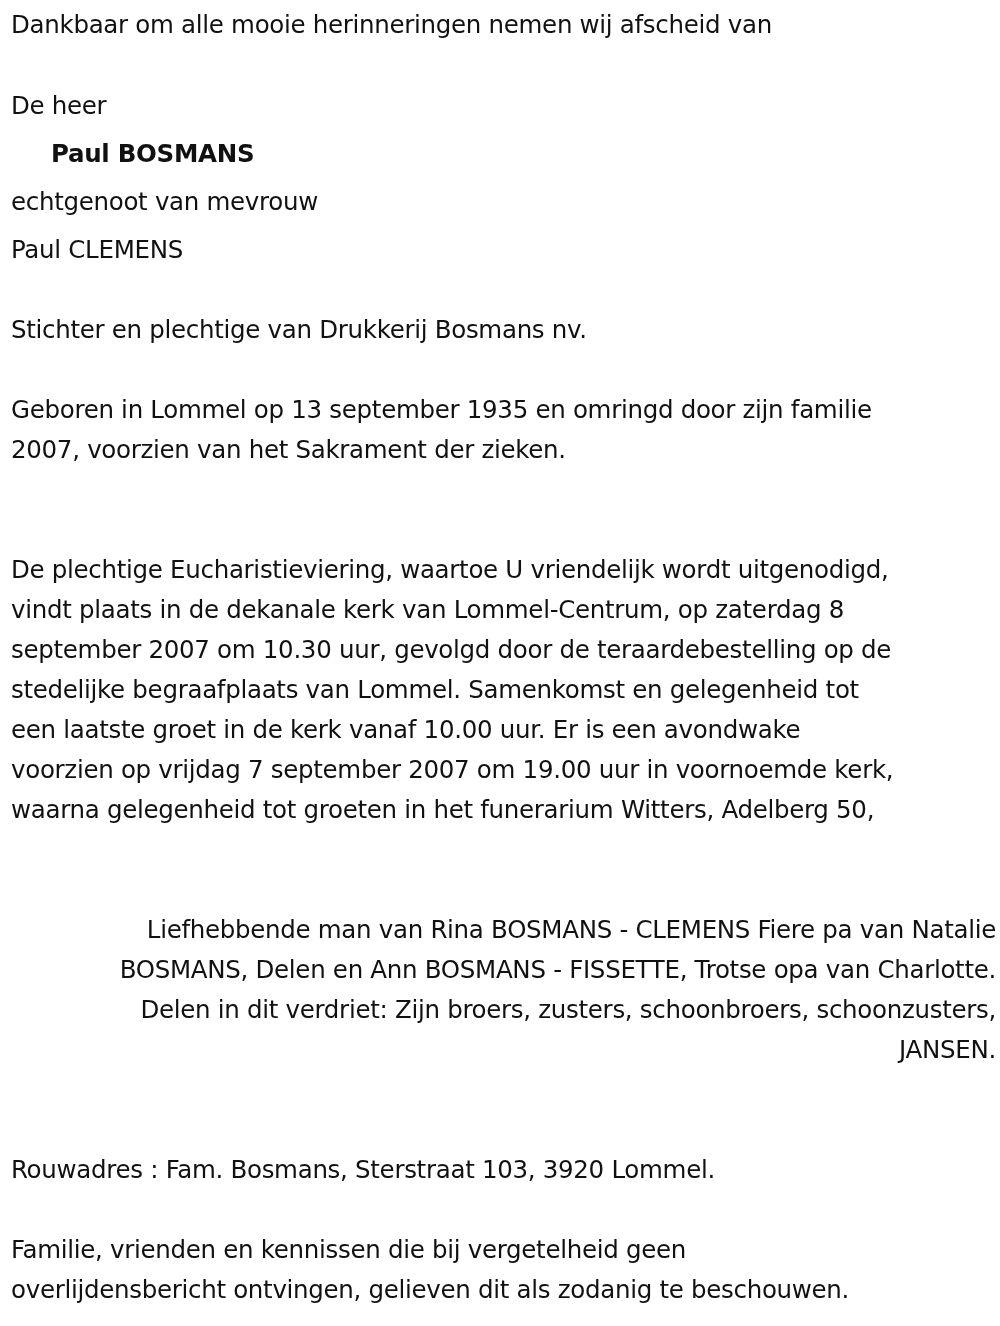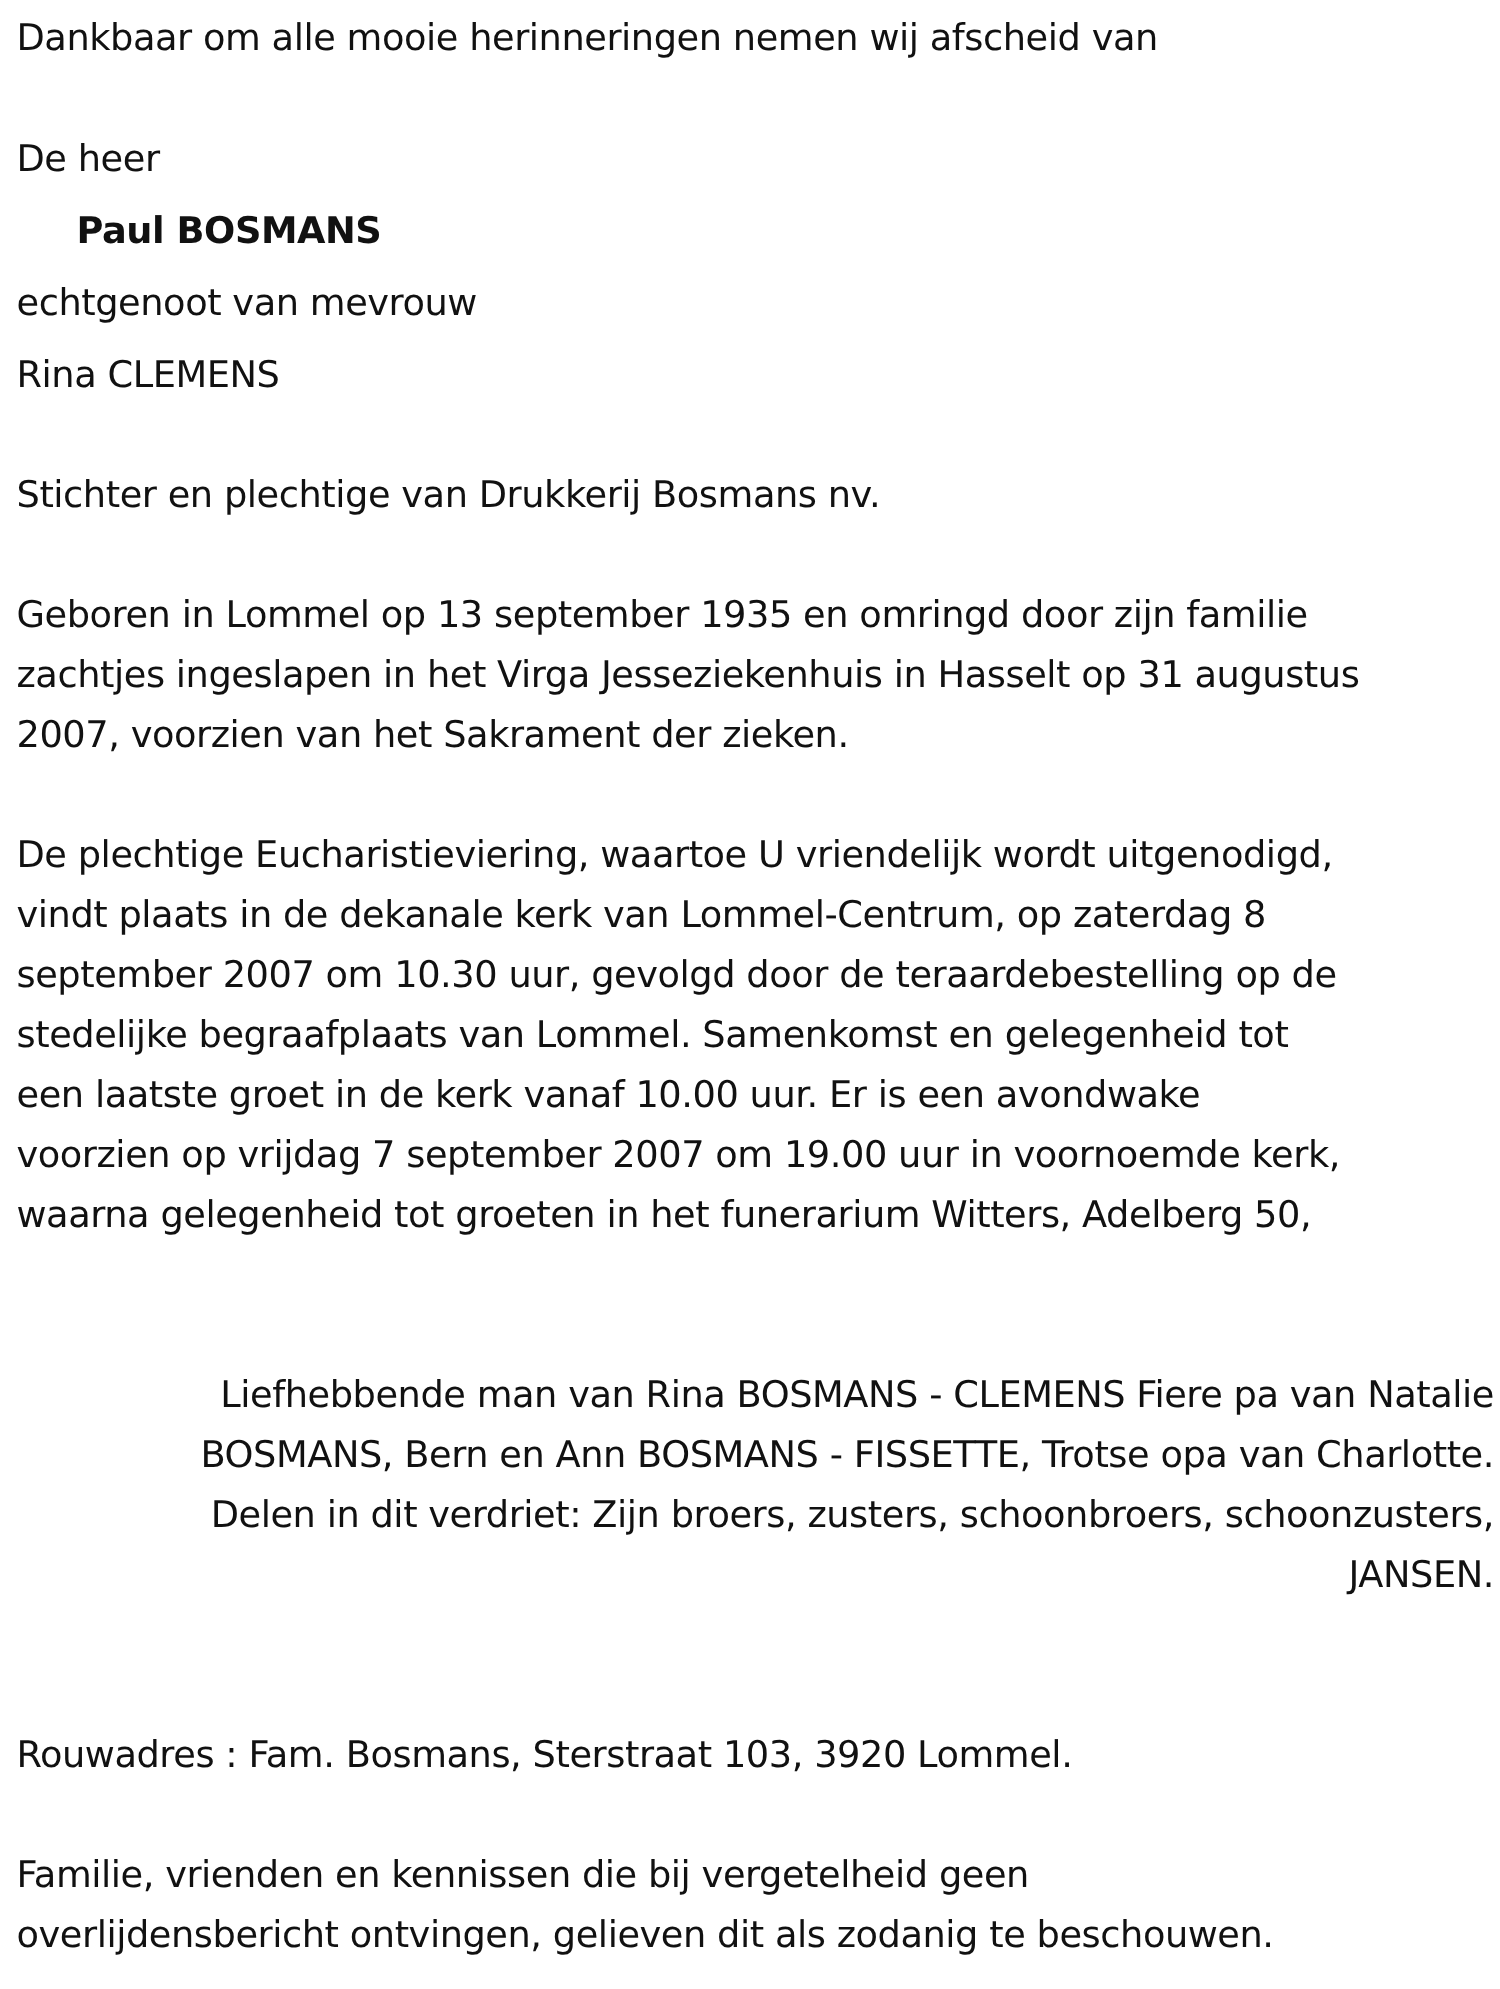--- a/index.html
+++ b/index.html
@@ -46,43 +46,42 @@
 </head>
 <body>
 
 <div class="page">
 
   <div class="line" style="top:5px;">Dankbaar om alle mooie herinneringen nemen wij afscheid van</div>
 
   <div class="line" style="top:86px;">De heer</div>
   <div class="line bold" style="top:134px;margin-left:40px;">Paul BOSMANS</div>
   <div class="line" style="top:182px;">echtgenoot van mevrouw</div>
-  <div class="line" style="top:230px;">Rina CLEMENS</div>
+  <div class="line" style="top:230px;">Paul CLEMENS</div>
 
   <div class="line" style="top:310px;">Stichter en plechtige van Drukkerij Bosmans nv.</div>
 
   <div class="para" style="top:390px;">
     <span class="pl">Geboren in Lommel op 13 september 1935 en omringd door zijn familie</span>
-    <span class="pl">zachtjes ingeslapen in het Virga Jesseziekenhuis in Hasselt op 31 augustus</span>
     <span class="pl">2007, voorzien van het Sakrament der zieken.</span>
   </div>
 
   <div class="para" style="top:550px;">
     <span class="pl">De plechtige Eucharistieviering, waartoe U vriendelijk wordt uitgenodigd,</span>
     <span class="pl">vindt plaats in de dekanale kerk van Lommel-Centrum, op zaterdag 8</span>
     <span class="pl">september 2007 om 10.30 uur, gevolgd door de teraardebestelling op de</span>
     <span class="pl">stedelijke begraafplaats van Lommel. Samenkomst en gelegenheid tot</span>
     <span class="pl">een laatste groet in de kerk vanaf 10.00 uur. Er is een avondwake</span>
     <span class="pl">voorzien op vrijdag 7 september 2007 om 19.00 uur in voornoemde kerk,</span>
     <span class="pl">waarna gelegenheid tot groeten in het funerarium Witters, Adelberg 50,</span>
   </div>
 
   <div class="para" style="top:910px;text-align:right;">
     <span class="pl">Liefhebbende man van Rina BOSMANS - CLEMENS Fiere pa van Natalie</span>
-    <span class="pl">BOSMANS, Bern en Ann BOSMANS - FISSETTE, Trotse opa van Charlotte.</span>
+    <span class="pl">BOSMANS, Delen en Ann BOSMANS - FISSETTE, Trotse opa van Charlotte.</span>
     <span class="pl">Delen in dit verdriet: Zijn broers, zusters, schoonbroers, schoonzusters,</span>
     <span class="pl">JANSEN.</span>
   </div>
 
   <div class="line" style="top:1150px;">Rouwadres : Fam. Bosmans, Sterstraat 103, 3920 Lommel.</div>
 
   <div class="para" style="top:1230px;">
     <span class="pl">Familie, vrienden en kennissen die bij vergetelheid geen</span>
     <span class="pl">overlijdensbericht ontvingen, gelieven dit als zodanig te beschouwen.</span>
   </div>

